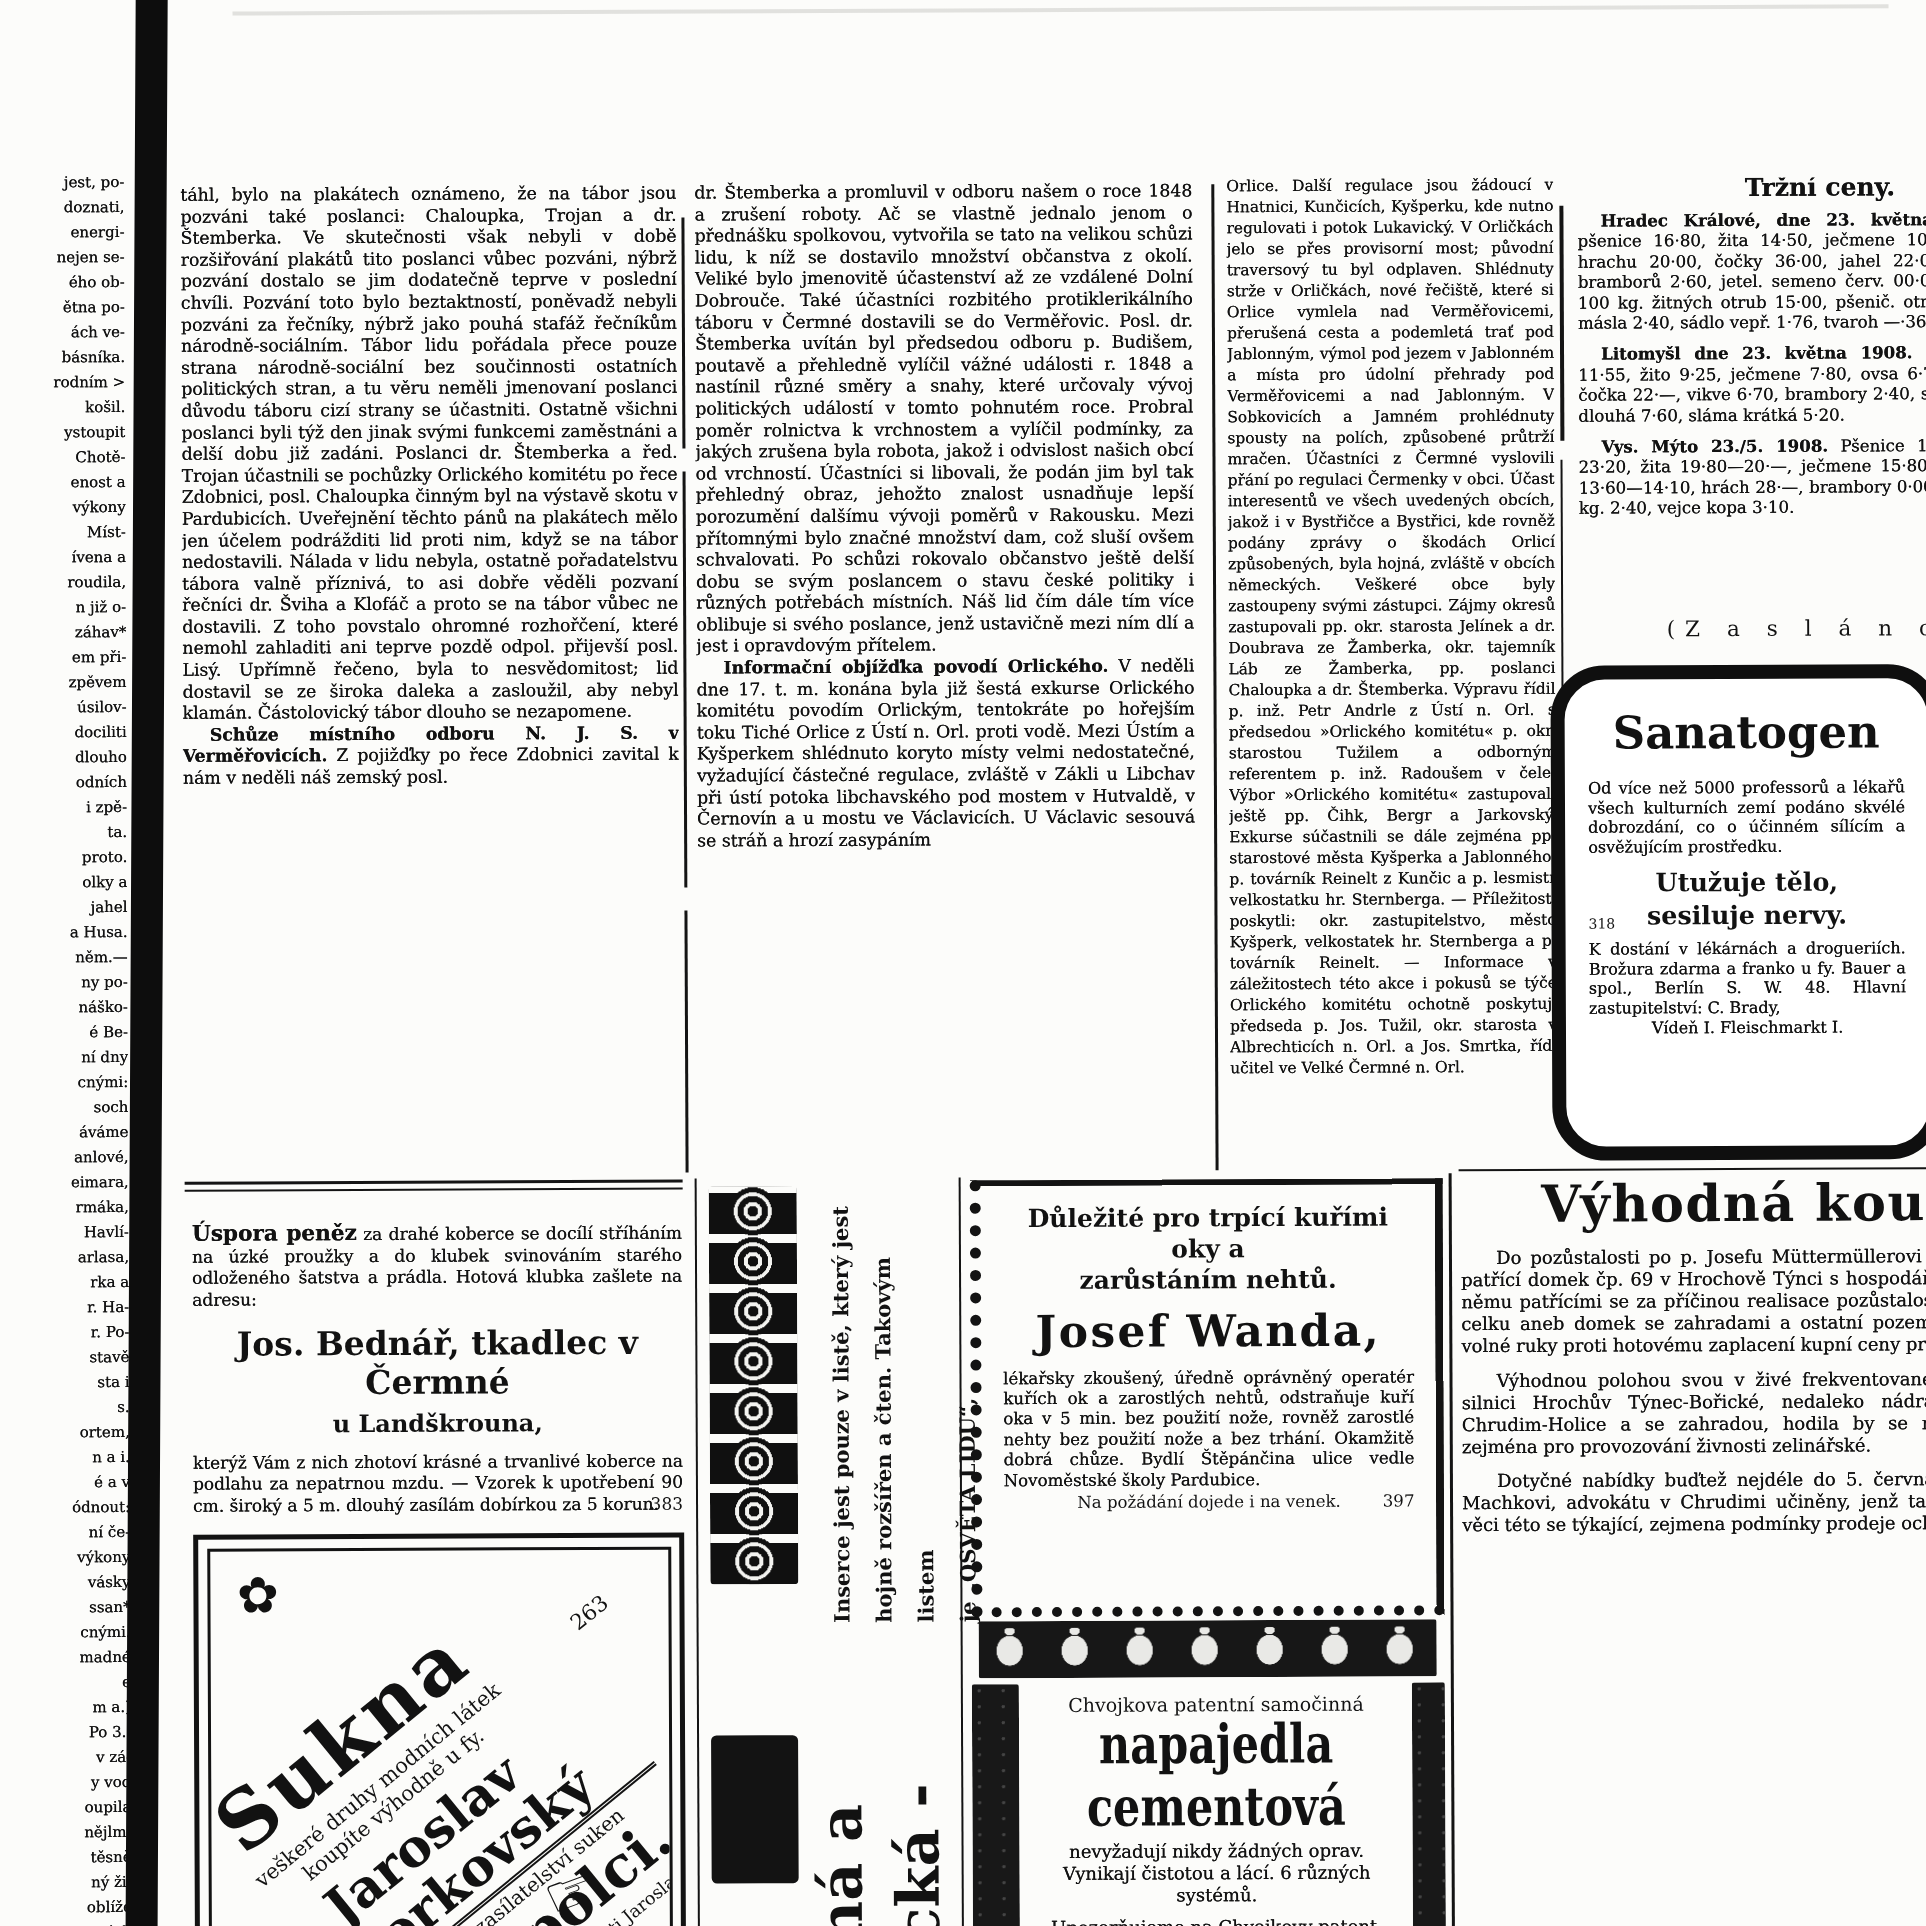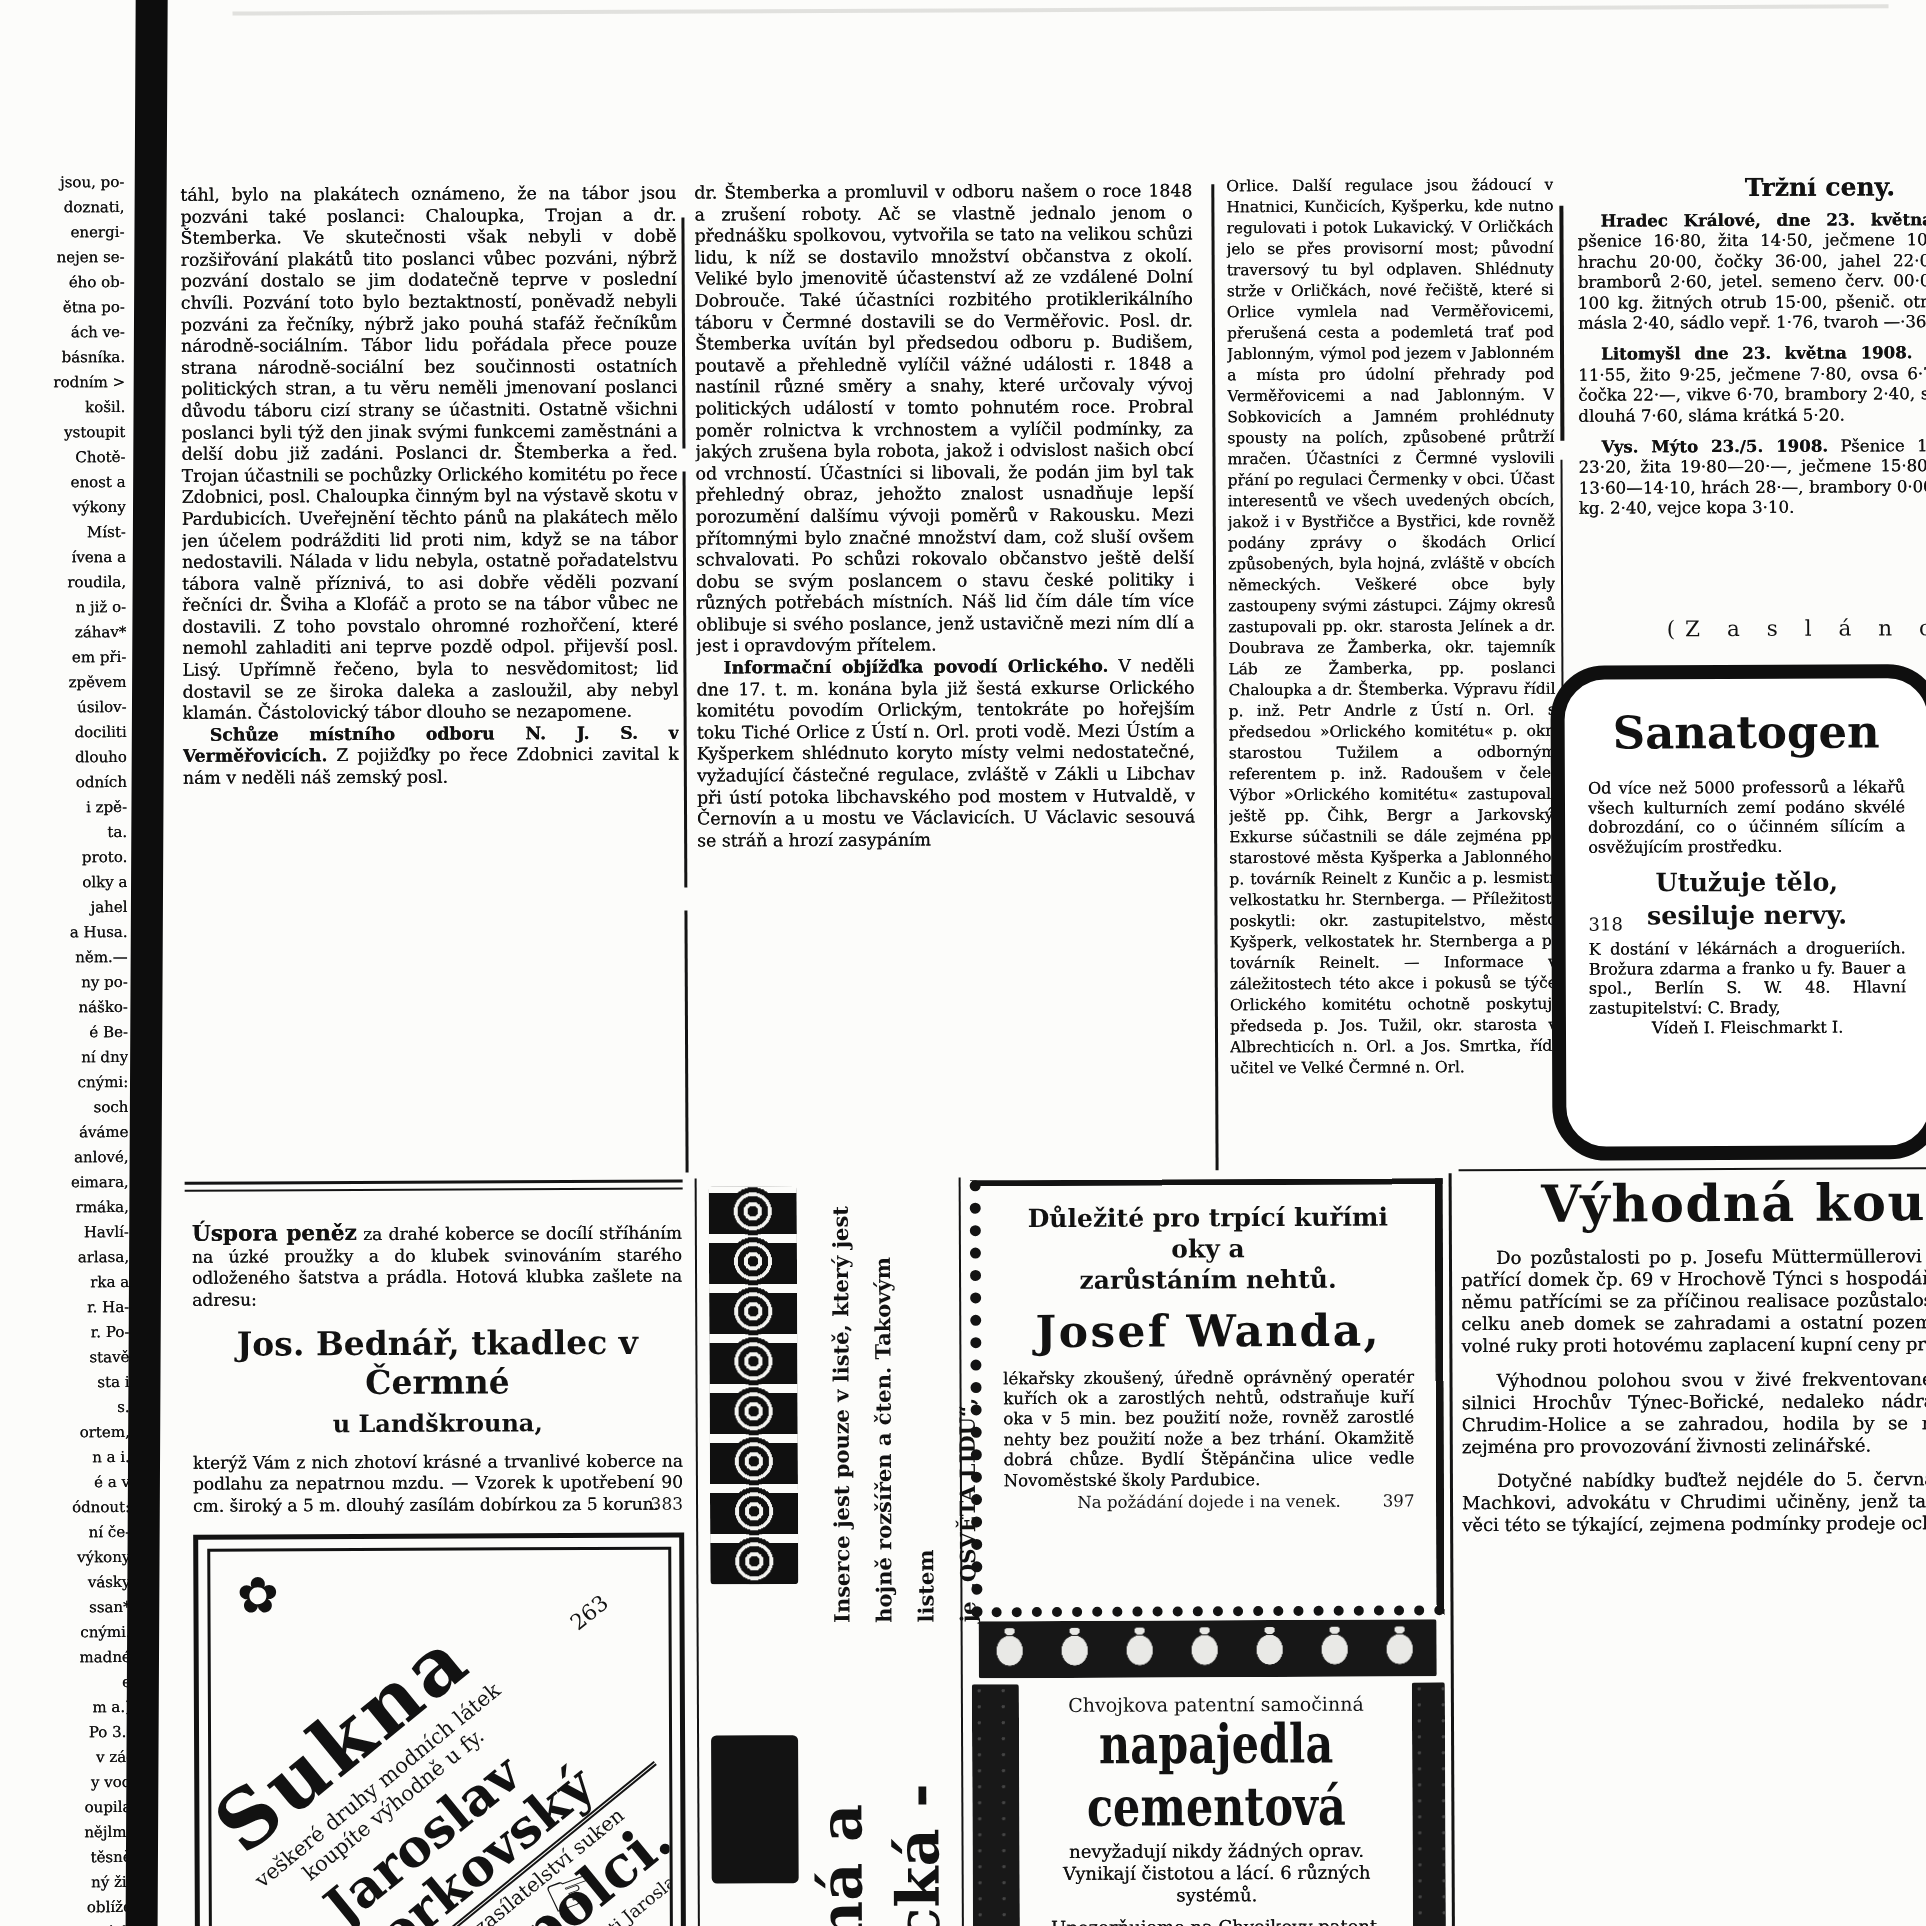--- a/index.html
+++ b/index.html
@@ -23,21 +23,21 @@
   .market{font-size:16.6px;line-height:20.4px;overflow:hidden;text-shadow:0.2px 0 0 currentColor;}
   .market p{margin:0 0 10px 0;text-indent:23px;}
   .market h3{margin:0 0 11.6px 0;text-align:center;font-size:25px;}
   .zaslano{font-size:21.6px;letter-spacing:10px;}
   
   .sanat{border:14.6px solid #0f0f0f;border-radius:54px;background:#fff;padding:27px 23px 15.4px;box-sizing:border-box;}
   .sanat .t{font-size:45px;font-weight:bold;text-align:center;margin-bottom:19px;}
   .sanat .bd{font-size:16px;line-height:19.6px;text-shadow:0.2px 0 0 currentColor;}
   .sanat .big{font-size:25.4px;font-weight:bold;text-align:center;line-height:33px;}
   .sanat .numrow{position:relative;}
-  .sanat .numrow .n{position:absolute;left:0;top:8.5px;font-size:18px;font-weight:normal;}
+  .sanat .numrow .n{position:absolute;left:0;top:8.5px;font-size:14px;font-weight:normal;}
   
   .uspora{font-size:17px;line-height:21.6px;text-shadow:0.2px 0 0 currentColor;}
   .uspora .ld{font-size:21.6px;font-weight:bold;}
   .bigname{font-size:33px;font-weight:bold;line-height:39px;}
   .midname{font-size:24px;font-weight:bold;}
   .frame2{border:5.4px solid #131313;box-sizing:border-box;}
   .frame2 .in{position:absolute;inset:8.5px;border:3.1px solid #131313;overflow:hidden;}
   .diagwrap{position:absolute;inset:0;display:flex;align-items:center;justify-content:center;}
   .diag{transform:rotate(-39deg);width:763px;text-align:center;line-height:1.05;}
   .diag .w1{font-size:79px;font-weight:bold;letter-spacing:3.9px;}
@@ -86,21 +86,21 @@
   .marg{font-size:15px;line-height:25px;text-align:right;overflow:hidden;text-shadow:0.2px 0 0 currentColor;}
   .ornament{font-family:"DejaVu Sans",sans-serif;}
 </style>
 </head>
 <body>
 
 <div id="page">
 <div id="tilt">
 
   <div class="abs marg" style="left:7px;top:166px;width:123px;height:2554px;">
-        <div class="frag">jsou, po-</div>
+        <div class="frag">jest, po-</div>
         <div class="frag">doznati,</div>
         <div class="frag">energi-</div>
         <div class="frag">nejen se-</div>
         <div class="frag">ého ob-</div>
         <div class="frag">ětna po-</div>
         <div class="frag">ách ve-</div>
         <div class="frag">básníka.</div>
         <div class="frag">rodním &gt;</div>
         <div class="frag">košil.</div>
         <div class="frag">ystoupit</div>

